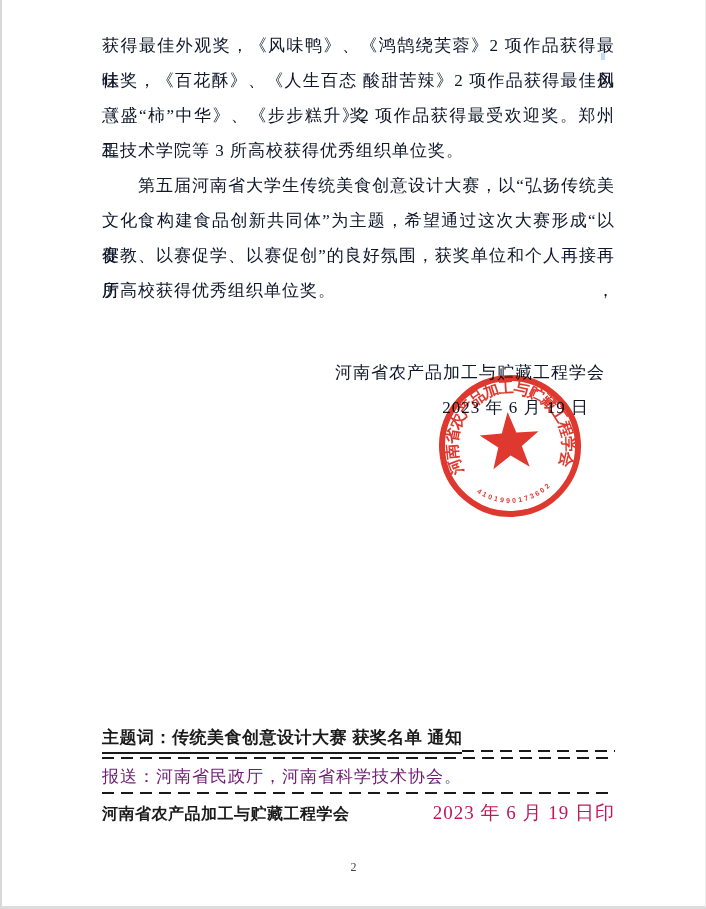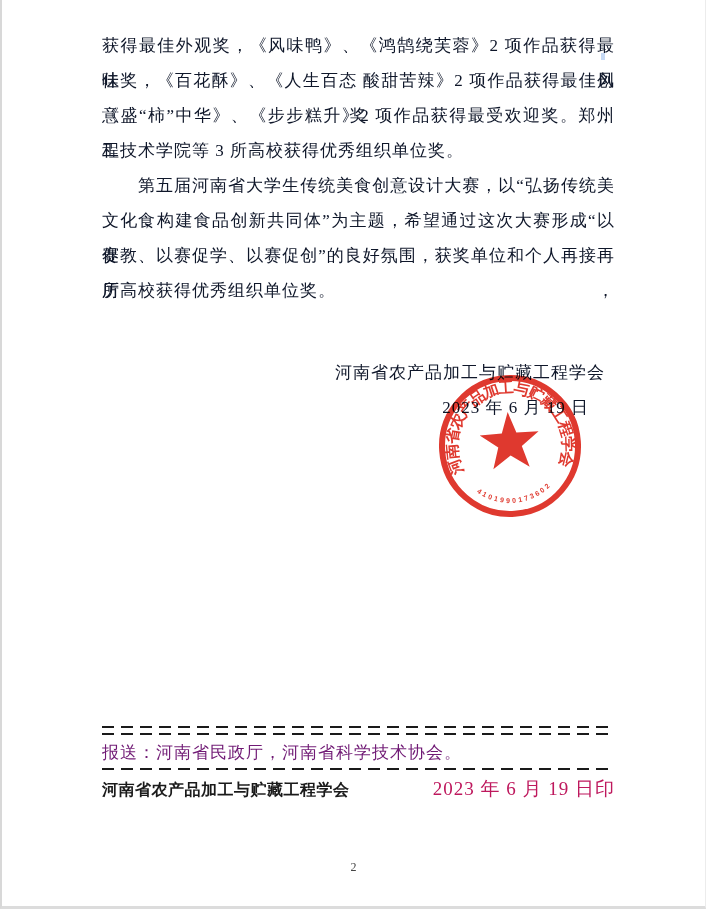--- a/index.html
+++ b/index.html
@@ -79,20 +79,21 @@
       </text>
       <text font-size="7" fill="#dd2a1f">
         <textPath href="#arcBottom" startOffset="2" textLength="80">4101990173602</textPath>
       </text>
       <polygon fill="#dd2a1f" points="74,40 81.3,61 103.5,61.4 85.8,74.8 92.2,96.1 74,83.4 55.8,96.1 62.2,74.8 44.5,61.4 66.7,61"></polygon>
     </svg>
   </div>
 
   <div class="footer">
     <div class="kw-row">
+      <span class="kw-text">主题词：传统美食创意设计大赛 获奖名单 通知</span>
       <span class="kw-fill"></span>
     </div>
     <div class="dash-line"></div>
     <div class="cc-row">报送：河南省民政厅，河南省科学技术协会。</div>
     <div class="dash-line"></div>
     <div class="issuer-row">
       <span class="issuer">河南省农产品加工与贮藏工程学会</span>
       <span class="print-date">2023 年 6 月 19 日印</span>
     </div>
   </div>

